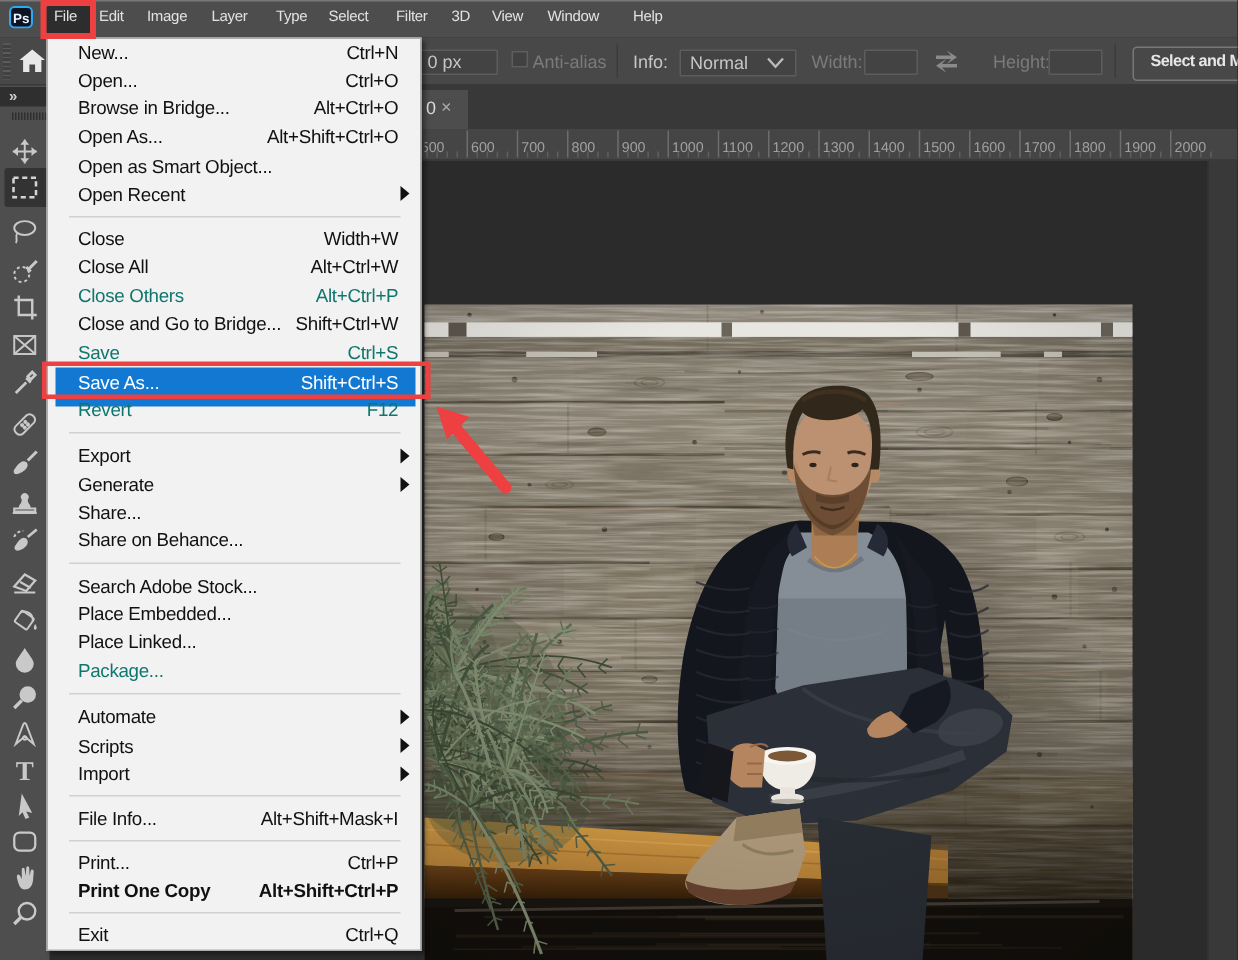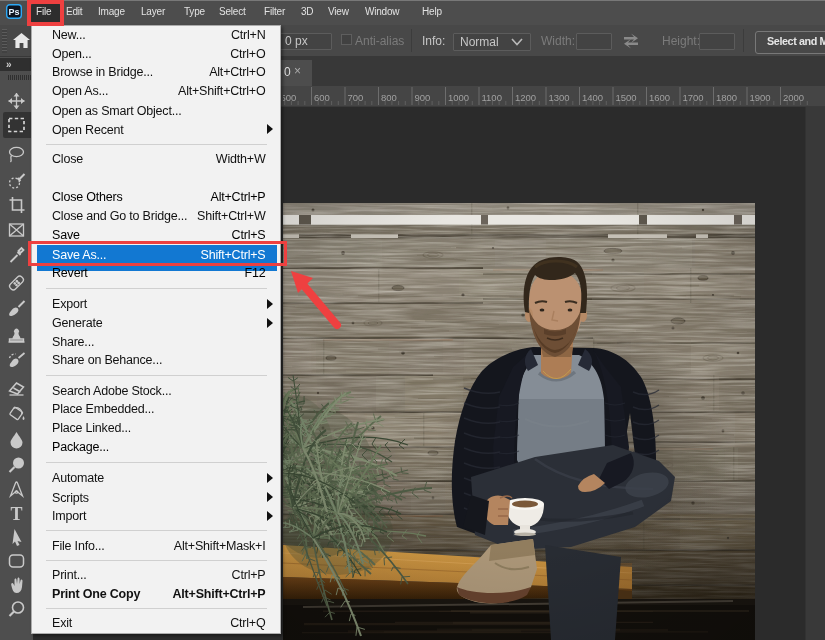--- a/index.html
+++ b/index.html
@@ -25,21 +25,21 @@
   #tcol{left:0;top:57px;width:33px;height:583px;background:#4e4e4e;}
   #tchev{position:absolute;left:0;top:1px;width:33px;height:13px;background:#2f2f2f;
          color:#cfcfcf;font-size:10px;font-weight:bold;
          line-height:13px;padding-left:6px;box-sizing:border-box;}
   #menu{left:31px;top:25px;width:250px;height:609px;background:#f2f2f2;
         border:1px solid #acacac;box-sizing:border-box;
         box-shadow:2px 2px 3px rgba(0,0,0,0.4);}
   .mi{position:absolute;left:5px;width:240px;height:19px;font-size:12.5px;color:#111;letter-spacing:-0.2px;text-align:center;}
   .mi .lab{position:absolute;left:15px;top:3px;white-space:nowrap;}
   .mi .sc{position:absolute;right:11.5px;top:3px;white-space:nowrap;}
-  .mi.dis{color:#000000;text-decoration:underline;}
+  .mi.dis{color:#0f766e;text-decoration:underline;}
   .mi.hl{background:#1278d2;color:#fff;}
   .msep{position:absolute;left:14px;width:221px;height:1px;background:#d0d0d0;}
   .marrow{position:absolute;right:4px;top:4.5px;width:0;height:0;
           border-left:6px solid #111;border-top:5px solid transparent;border-bottom:5px solid transparent;}
   .red{position:absolute;border:4px solid #ee4040;box-sizing:border-box;}
 </style></head>
 <body>
 <div class="abs" id="canvas"></div>
 <div class="abs" id="rightband"></div>
 
@@ -2290,20 +2290,24 @@
       <span class="lab">Open as Smart Object...</span>
     </div>
   <div class="mi" style="top:93.5px;">
       <span class="lab">Open Recent</span>
       <span class="marrow"></span>
     </div>
   <div class="mi" style="top:123.3px;">
       <span class="lab">Close</span>
       <span class="sc">Width+W</span>
     </div>
+  <div class="mi" style="top:142.0px;">
+      <span class="lab">Close All</span>
+      <span class="sc">Alt+Ctrl+W</span>
+    </div>
   <div class="mi dis" style="top:161.1px;">
       <span class="lab">Close Others</span>
       <span class="sc">Alt+Ctrl+P</span>
     </div>
   <div class="mi" style="top:179.8px;">
       <span class="lab">Close and Go to Bridge...</span>
       <span class="sc">Shift+Ctrl+W</span>
     </div>
   <div class="mi dis" style="top:198.9px;">
       <span class="lab">Save</span>

